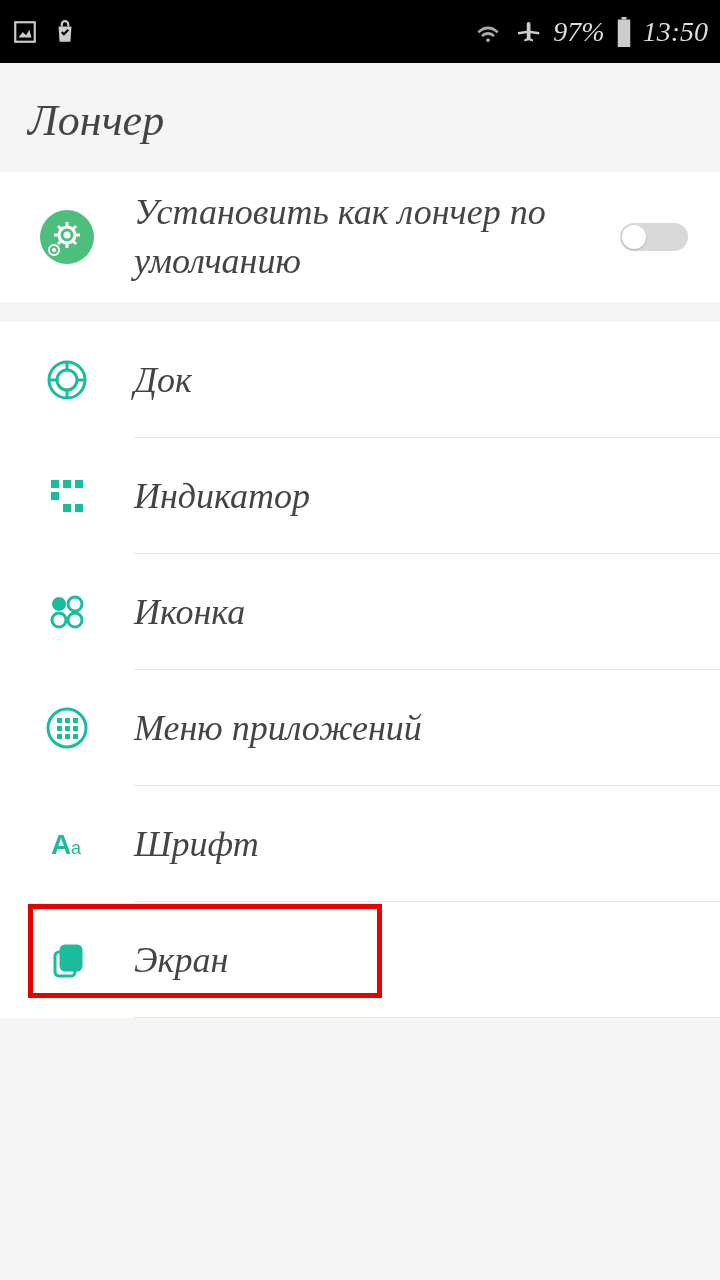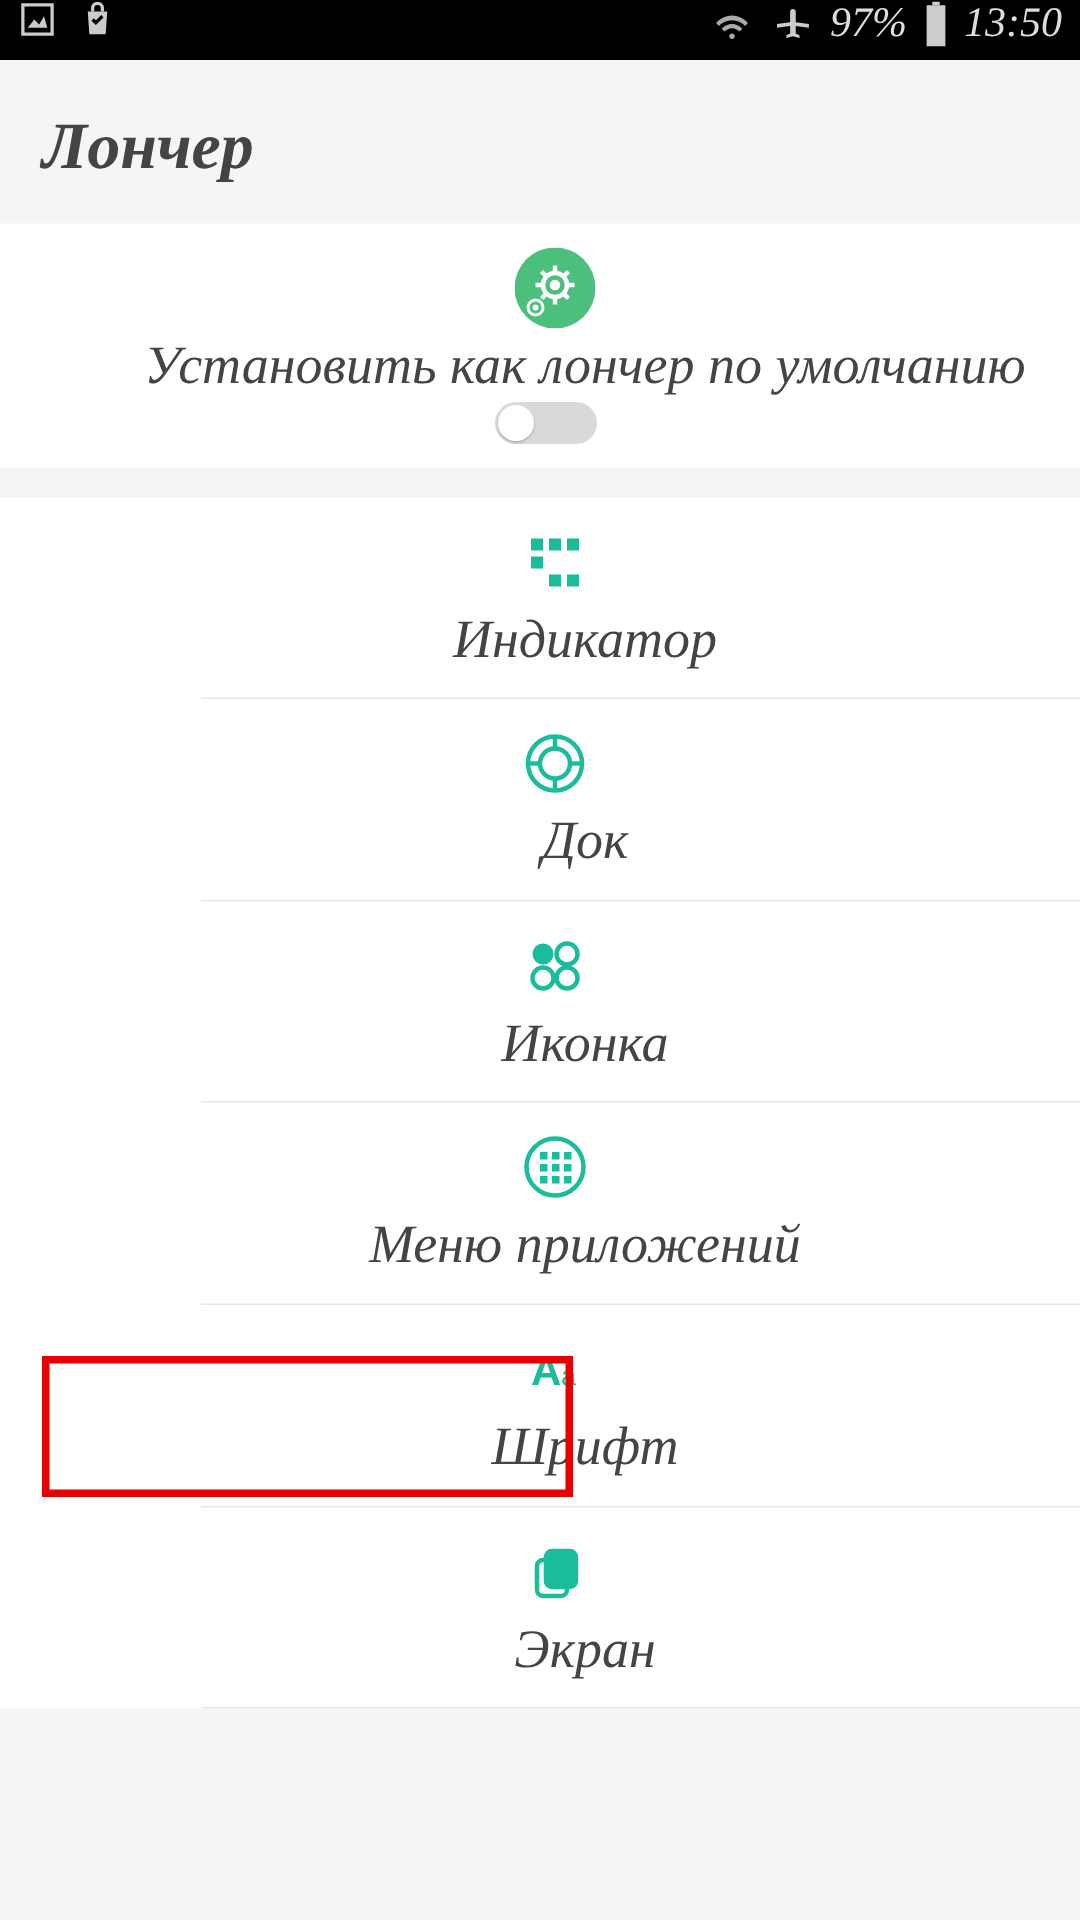--- a/index.html
+++ b/index.html
@@ -5,52 +5,51 @@
   * { margin: 0; padding: 0; box-sizing: border-box; }
   body {
     width: 720px;
     height: 1280px;
     background: #f5f5f5;
     font-family: 'Segoe Script', 'Comic Sans MS', cursive;
     overflow: hidden;
     position: relative;
   }
   .status-bar {
-    height: 40px;
+    height: 63px;
     background: #000;
     display: flex;
-    align-items: flex-start;
+    align-items: center;
     justify-content: space-between;
     padding: 0 12px;
     color: #ccc;
   }
   .status-left { display: flex; gap: 14px; align-items: center; }
   .status-right { display: flex; gap: 10px; align-items: center; font-style: italic; font-family: Georgia, serif; font-size: 28px; color: #ddd; }
   .status-right svg { fill: #ccc; }
   .header {
     padding: 32px 28px 26px 28px;
     background: #f5f5f5;
   }
   .header-title {
     font-size: 44px;
     color: #444;
     font-style: italic;
-    font-weight: 700;
+    font-weight: 400;
   }
   .section {
     background: #fff;
     margin-bottom: 20px;
   }
   .row {
     display: flex;
     align-items: center;
     min-height: 116px;
     padding: 16px 20px 16px 40px;
     position: relative;
-    flex-direction: column;
   }
   .row.tall { min-height: 130px; }
   .row-icon {
     width: 54px;
     height: 54px;
     display: flex;
     align-items: center;
     justify-content: center;
     flex-shrink: 0;
   }
@@ -159,42 +158,42 @@
     <div class="row-label">Установить как лончер по умолчанию</div>
     <div class="toggle"></div>
   </div>
 </div>
 
 <div class="section">
 
 
   <div class="row">
     <div class="row-icon">
+      <svg width="44" height="44" viewBox="0 0 44 44">
+        <circle cx="22" cy="22" r="18" class="teal-stroke"></circle>
+        <circle cx="22" cy="22" r="10" class="teal-stroke"></circle>
+        <path d="M22 4v8 M22 32v8 M4 22h8 M32 22h8" stroke="#1abc9c" stroke-width="3"></path>
+      </svg>
+    </div>
+    <div class="row-label">Док</div>
+    <div class="divider"></div>
+  </div>
+
+  <div class="row">
+    <div class="row-icon">
       <svg width="40" height="40" viewBox="0 0 40 40">
         <rect x="4" y="4" width="8" height="8" class="teal"></rect>
           <rect x="16" y="4" width="8" height="8" class="teal"></rect>
           <rect x="28" y="4" width="8" height="8" class="teal"></rect>
         <rect x="4" y="16" width="8" height="8" class="teal"></rect>
         <rect x="16" y="28" width="8" height="8" class="teal"></rect>
           <rect x="28" y="28" width="8" height="8" class="teal"></rect>
       </svg>
     </div>
     <div class="row-label">Индикатор</div>
-    <div class="divider"></div>
-  </div>
-
-  <div class="row">
-    <div class="row-icon">
-      <svg width="44" height="44" viewBox="0 0 44 44">
-        <circle cx="22" cy="22" r="18" class="teal-stroke"></circle>
-        <circle cx="22" cy="22" r="10" class="teal-stroke"></circle>
-        <path d="M22 4v8 M22 32v8 M4 22h8 M32 22h8" stroke="#1abc9c" stroke-width="3"></path>
-      </svg>
-    </div>
-    <div class="row-label">Док</div>
     <div class="divider"></div>
   </div>
 
   <div class="row">
     <div class="row-icon">
       <svg width="40" height="40" viewBox="0 0 40 40">
         <circle cx="12" cy="12" r="7" class="teal"></circle>
         <circle cx="28" cy="12" r="7" class="teal-stroke"></circle>
         <circle cx="12" cy="28" r="7" class="teal-stroke"></circle>
         <circle cx="28" cy="28" r="7" class="teal-stroke"></circle>

